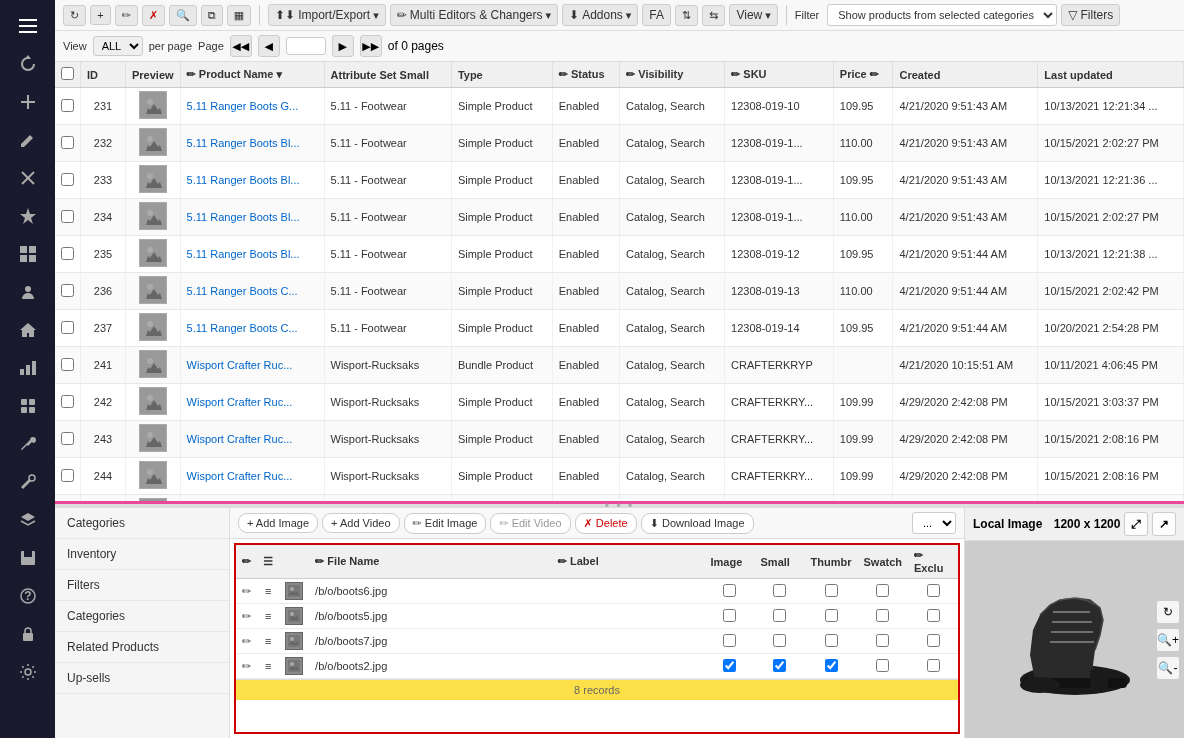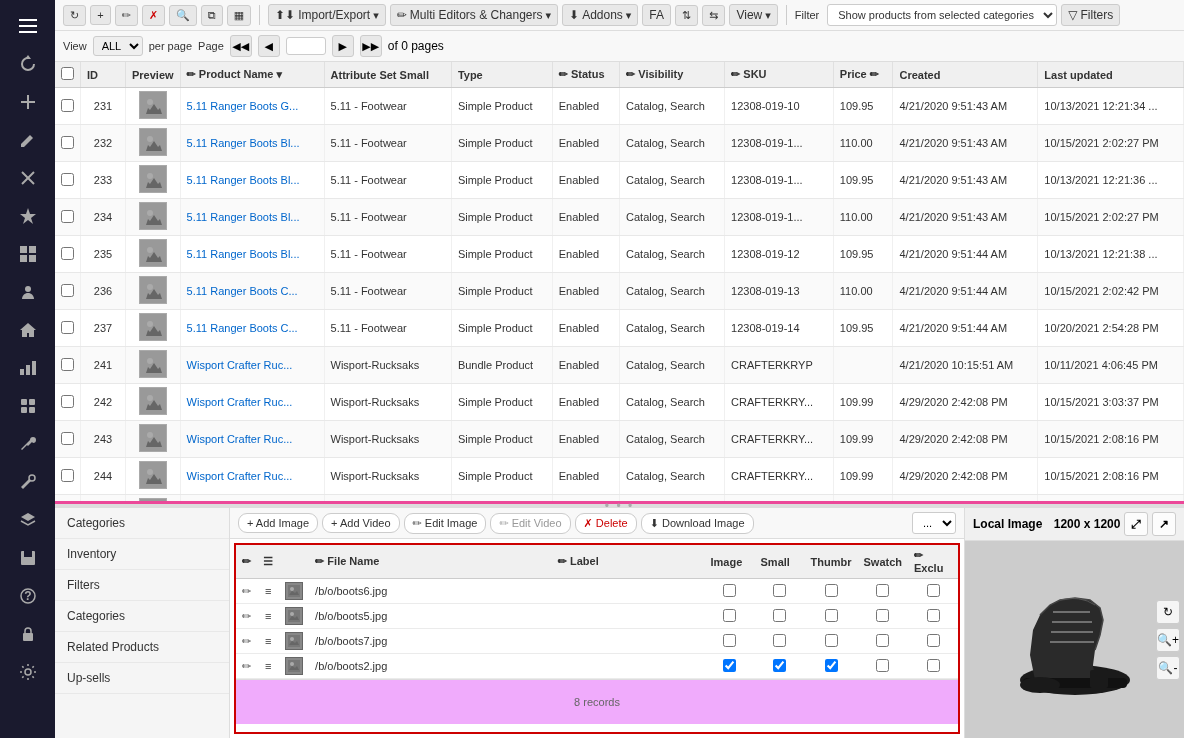--- a/index.html
+++ b/index.html
@@ -261,24 +261,24 @@
     }
     .images-table td {
       border-bottom: 1px solid #ebebeb;
       padding: 3px 6px;
       font-size: 11px;
       color: #333;
     }
     .images-table input[type="checkbox"] { cursor: pointer; }
     .records-footer {
       text-align: center;
-      padding: 16px;
+      padding: 4px;
       font-size: 11px;
       color: #666;
-      background: #f0abfc;
+      background: #fde047;
       border-top: 1px solid #ddd;
     }
 
     
     .local-image-panel {
       width: 220px;
       border-left: 1px solid #ddd;
       display: flex;
       flex-direction: column;
       flex-shrink: 0;

